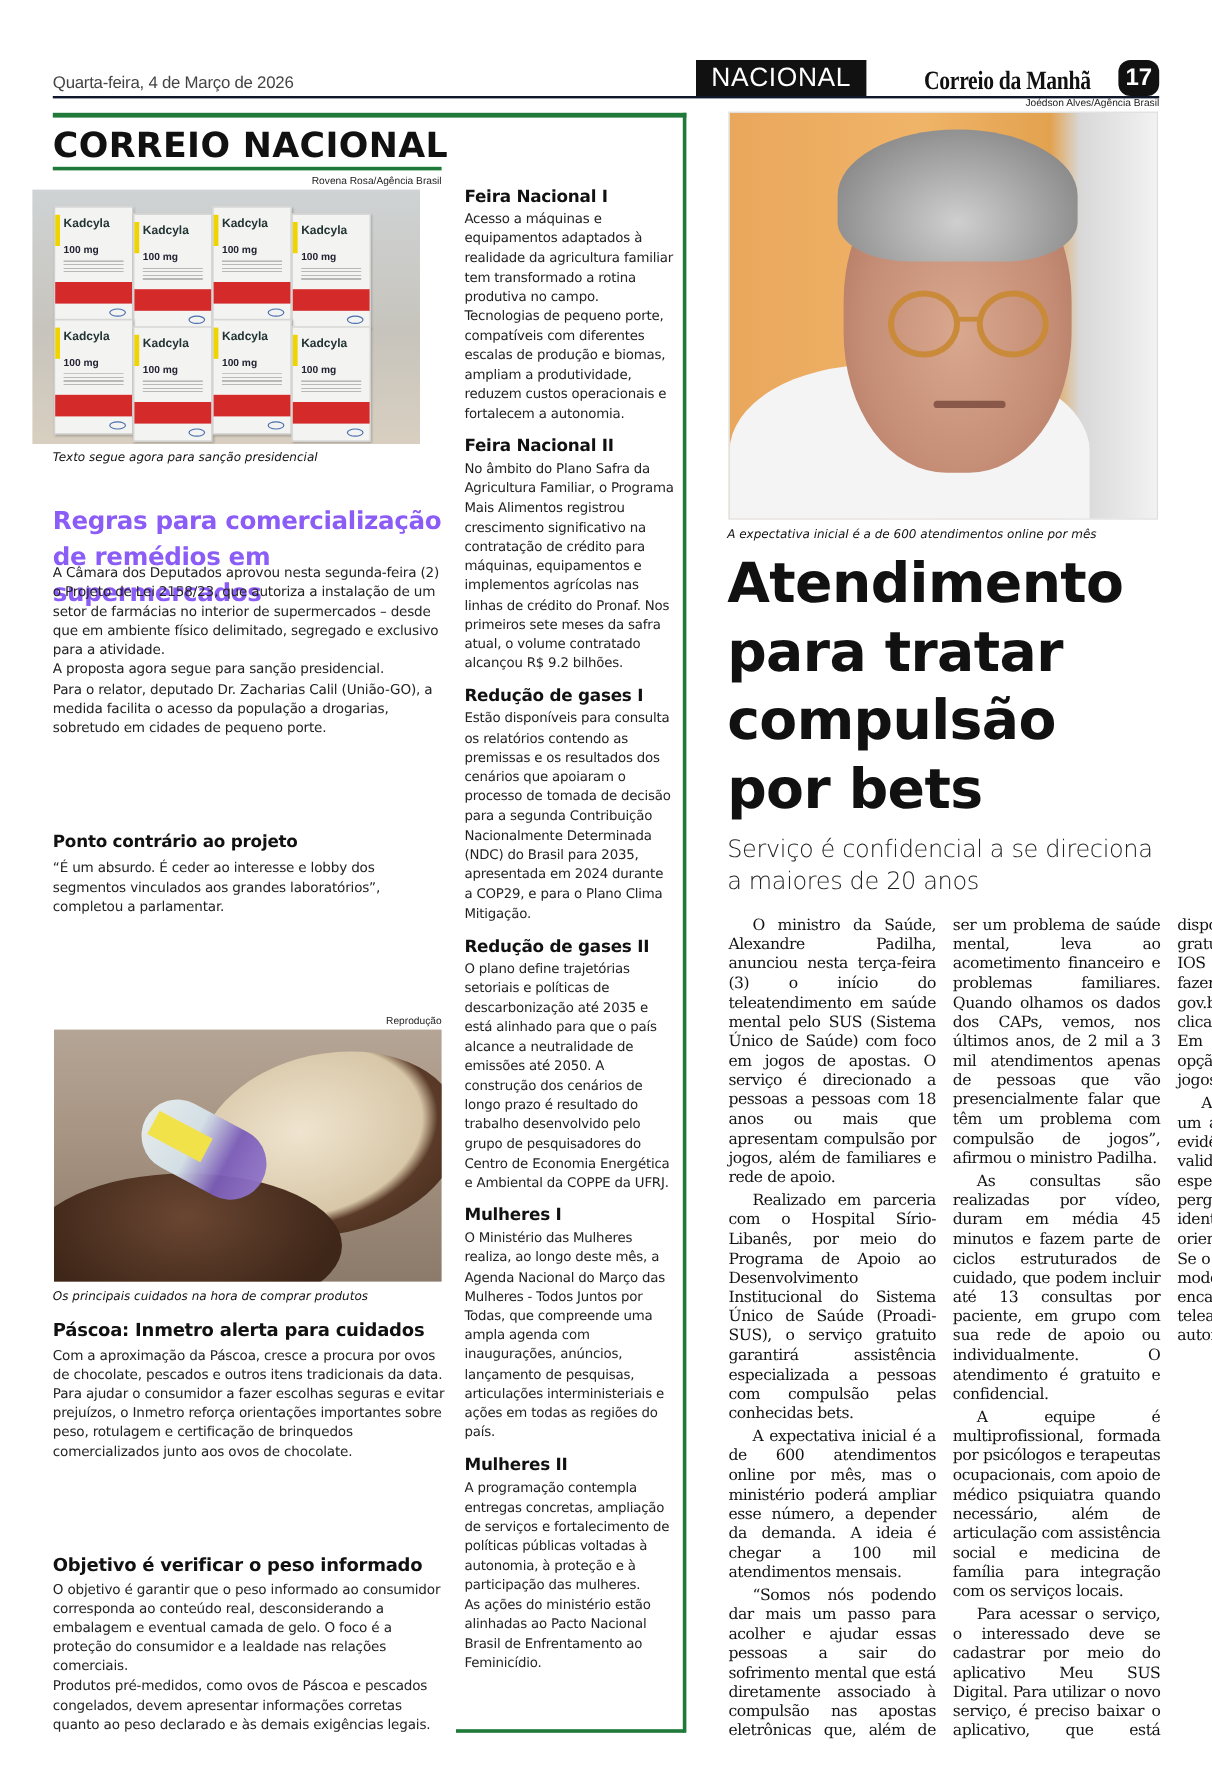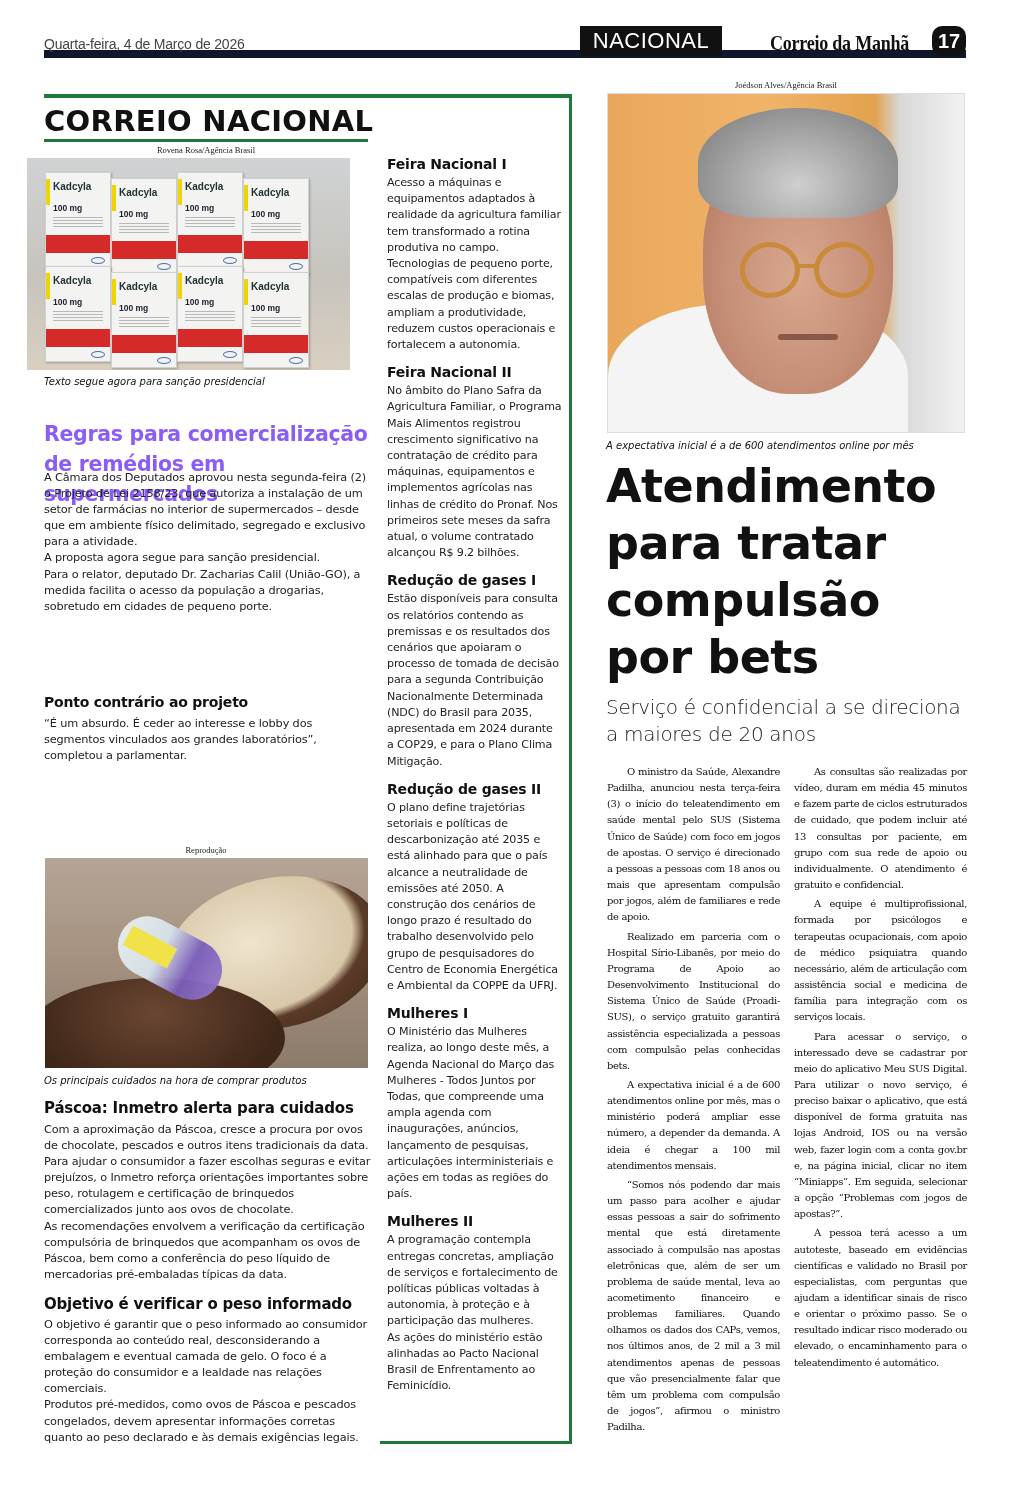--- a/index.html
+++ b/index.html
@@ -1,32 +1,32 @@
 <!DOCTYPE html>
 <html><head>
   <meta charset="utf-8">
   <style>
     * { box-sizing: border-box; margin: 0; padding: 0; }
     html, body { width: 1010px; height: 1488px; background: #ffffff; overflow: hidden; }
     body { position: relative; font-family: "DejaVu Sans", sans-serif; color: #1a1a1a; }
 
     
-    .masthead { position: absolute; left: 44px; top: 28px; width: 922px; height: 30px; border-bottom: 8px solid #0f172a; }
+    .masthead { position: absolute; left: 44px; top: 52px; width: 922px; height: 30px; border-bottom: 2px solid #0f172a; }
     .masthead .date { position: absolute; left: 0; top: 8px; font-family: "Liberation Sans", sans-serif; font-size: 14px; color: #444; letter-spacing: -0.2px; }
     .masthead .section { position: absolute; left: 536px; top: -2px; width: 142px; height: 30px; background: #111; color: #fff; font-family: "Liberation Sans", sans-serif; font-size: 22px; text-align: center; line-height: 30px; letter-spacing: 0.5px; }
     .masthead .brand { position: absolute; left: 726px; top: 2px; font-family: "Liberation Serif", serif; font-weight: bold; font-size: 22px; color: #111; transform: scaleX(0.82); transform-origin: left center; letter-spacing: -0.3px; }
     .masthead .page-num { position: absolute; right: 0; top: -2px; width: 34px; height: 30px; background: #111; color: #fff; font-family: "Liberation Sans", sans-serif; font-weight: bold; font-size: 20px; text-align: center; line-height: 30px; border-radius: 10px; }
 
     
     .green-box { position: absolute; left: 44px; top: 94px; width: 528px; height: 1350px; border-top: 4px solid #1f7a3a; border-right: 3px solid #1f7a3a; }
     .green-box .bottom-rule { position: absolute; left: 336px; bottom: 0; width: 190px; height: 3px; background: #1f7a3a; }
     .section-title { position: absolute; left: 44px; top: 104px; font-family: "DejaVu Sans", sans-serif; font-weight: bold; font-size: 29px; letter-spacing: 0.3px; color: #111; }
     .section-title-rule { position: absolute; left: 44px; top: 139px; width: 324px; height: 3px; background: #1f7a3a; }
 
-    .credit { font-family: Liberation Serif, serif; font-size: 8.5px; color: #222; text-align: center; }
+    .credit { font-family: Liberation Sans, sans-serif; font-size: 8.5px; color: #222; text-align: right; }
     .caption { font-family: "DejaVu Sans", sans-serif; font-style: italic; font-size: 10px; color: #111; }
 
     
     .credit-1 { position: absolute; left: 44px; top: 145px; width: 324px; }
     .photo-kadcyla { position: absolute; left: 27px; top: 158px; width: 323px; height: 212px; background: linear-gradient(180deg, #cfd3d4 0%, #c7c4bd 55%, #d8cfc0 100%); overflow: hidden; }
     .box { position: absolute; width: 66px; height: 96px; background: #f3f3f1; border: 1px solid #d0d0d0; box-shadow: 1px 1px 2px rgba(0,0,0,0.25); }
     .box .stripe { position: absolute; left: 0; top: 6px; width: 4px; height: 26px; background: #f0d400; }
     .box .brand-t { position: absolute; left: 7px; top: 8px; font-family: "Liberation Sans", sans-serif; font-weight: bold; font-size: 10px; color: #233; }
     .box .dose { position: absolute; left: 7px; top: 30px; font-family: "Liberation Sans", sans-serif; font-weight: bold; font-size: 8.5px; color: #223; }
     .box .lines { position: absolute; left: 7px; top: 44px; width: 50px; height: 12px; background: repeating-linear-gradient(180deg, #b8b8b8 0 1px, transparent 1px 3px); }
@@ -70,21 +70,21 @@
     .hair { position: absolute; left: 90px; top: 14px; width: 200px; height: 110px; background: radial-gradient(ellipse at 50% 70%, #cfcfcf 0%, #9a9a9a 60%, #777 100%); border-radius: 50% 50% 30% 30%; }
     .glass { position: absolute; top: 148px; width: 60px; height: 56px; border: 5px solid #c98a3a; border-radius: 50%; }
     .glass.l { left: 132px; } .glass.r { left: 206px; }
     .bridge { position: absolute; left: 188px; top: 170px; width: 22px; height: 4px; background: #c98a3a; }
     .mouth { position: absolute; left: 170px; top: 240px; width: 60px; height: 6px; background: #8a5848; border-radius: 3px; }
 
     .caption-3 { position: absolute; left: 606px; top: 440px; }
     .headline-2 { position: absolute; left: 606px; top: 458px; width: 360px; font-family: "DejaVu Sans", sans-serif; font-size: 46px; line-height: 57px; color: #111; letter-spacing: -0.5px; }
     .deck { position: absolute; left: 606px; top: 694px; width: 360px; font-family: "DejaVu Sans", sans-serif; font-weight: 300; font-size: 20px; line-height: 27px; color: #222; letter-spacing: -0.3px; }
 
-    .serif-cols { position: absolute; left: 607px; top: 764px; width: 360px; column-count: 2; column-gap: 14px; column-fill: auto; height: 690px; font-family: "DejaVu Serif", serif; font-size: 10px; line-height: 16.15px; color: #111; text-align: justify; hyphens: auto; letter-spacing: -0.35px; }
+    .serif-cols { position: absolute; left: 607px; top: 764px; width: 360px; column-count: 2; column-gap: 14px; column-fill: auto; height: 690px; font-family: "DejaVu Serif", serif; font-size: 13px; line-height: 16.15px; color: #111; text-align: justify; hyphens: auto; letter-spacing: -0.35px; }
     .serif-cols p { text-indent: 20px; margin-bottom: 3px; }
   </style>
 </head>
 <body>
 
 <header class="masthead">
   <span class="date">Quarta-feira, 4 de Março de 2026</span>
   <span class="section">NACIONAL</span>
   <span class="brand">Correio da Manhã</span>
   <span class="page-num">17</span>
@@ -181,21 +181,20 @@
   <div class="egg-shell"></div>
   <div class="egg-half"></div>
   <div class="toy"></div>
   <div class="toy-label"></div>
 </div>
 <div class="caption caption-2">Os principais cuidados na hora de comprar produtos</div>
 
 <h3 class="subhead subhead-2">Páscoa: Inmetro alerta para cuidados</h3>
 <div class="body-sans body-3">
   <p>Com a aproximação da Páscoa, cresce a procura por ovos de chocolate, pescados e outros itens tradicionais da data. Para ajudar o consumidor a fazer escolhas seguras e evitar prejuízos, o Inmetro reforça orientações importantes sobre peso, rotulagem e certificação de brinquedos comercializados junto aos ovos de chocolate.</p>
-  <p>As recomendações envolvem a verificação da certificação compulsória de brinquedos que acompanham os ovos de Páscoa, bem como a conferência do peso líquido de mercadorias pré-embaladas típicas da data.</p>
 </div>
 <h3 class="subhead subhead-3">Objetivo é verificar o peso informado</h3>
 <div class="body-sans body-4">
   <p>O objetivo é garantir que o peso informado ao consumidor corresponda ao conteúdo real, desconsiderando a embalagem e eventual camada de gelo. O foco é a proteção do consumidor e a lealdade nas relações comerciais.</p>
   <p>Produtos pré-medidos, como ovos de Páscoa e pescados congelados, devem apresentar informações corretas quanto ao peso declarado e às demais exigências legais.</p>
 </div>
 
 <div class="brief-col">
   <div class="brief">
     <h3>Feira Nacional I</h3>

